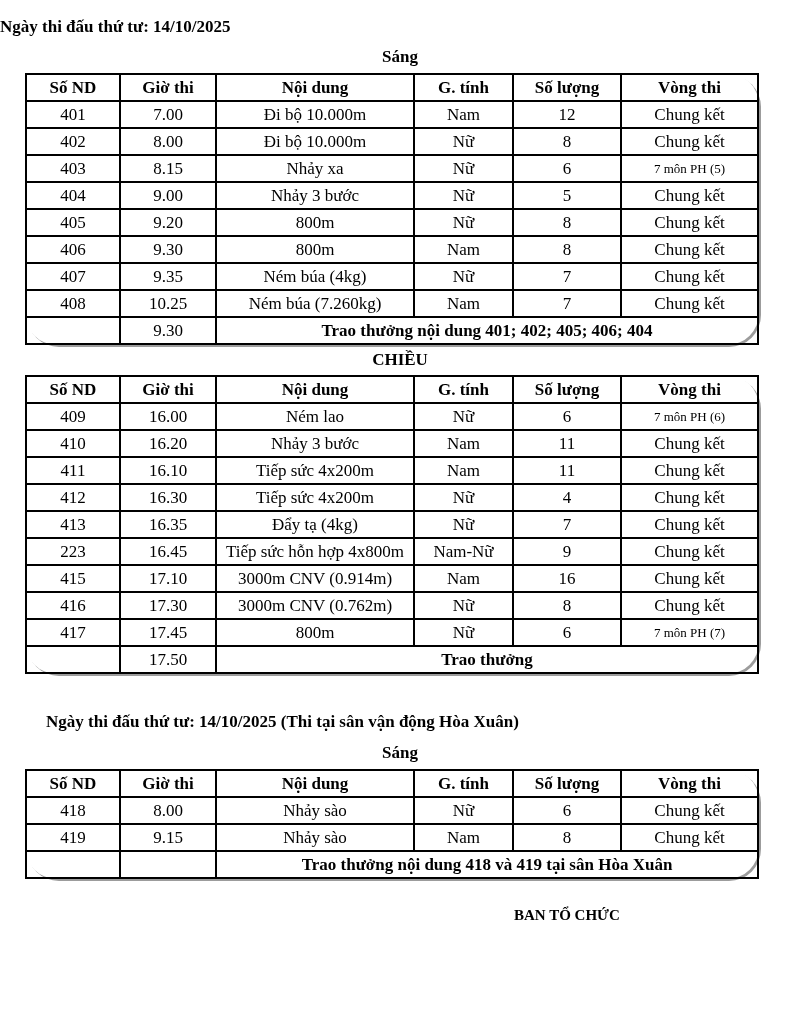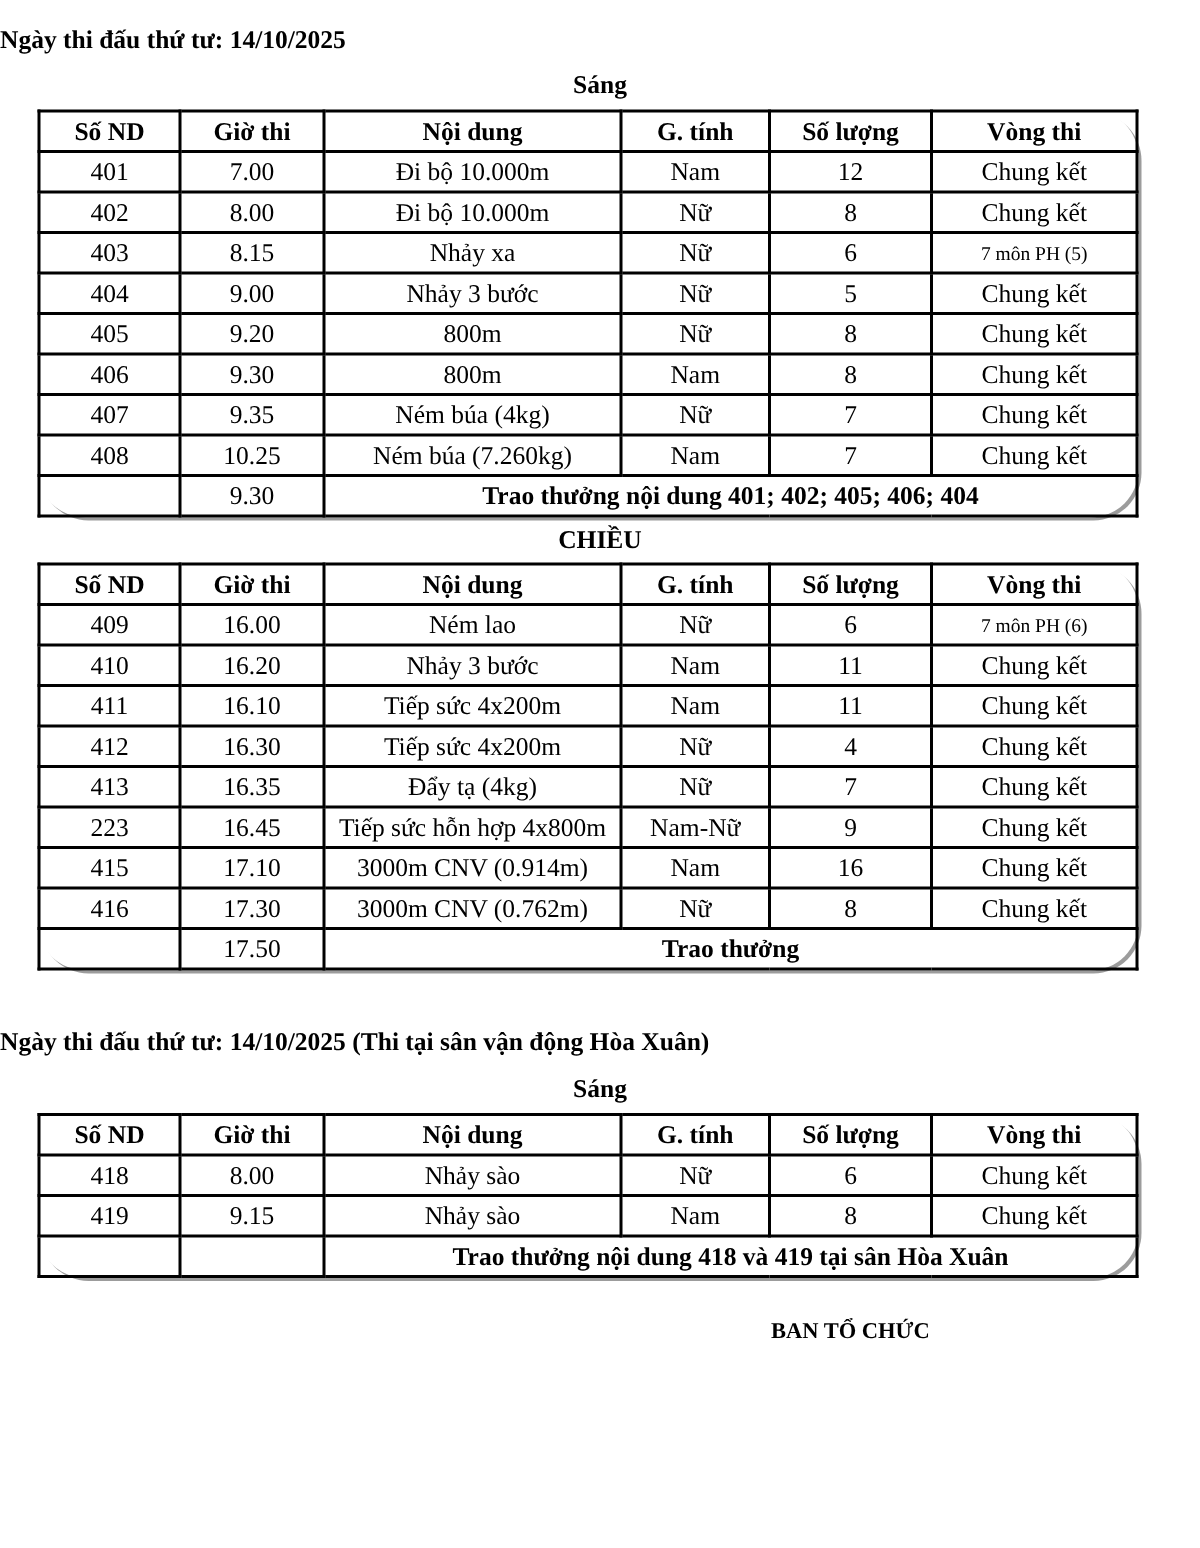--- a/index.html
+++ b/index.html
@@ -26,21 +26,21 @@
     font-weight: bold;
     font-size: 17px;
     line-height: 20px;
     margin: 0;
   }
   .t1-title   { margin-top: 0; }
   .t1-sang    { margin-top: 10px; }
   table.sched { margin-top: 6px; }
   .chieu      { margin-top: 5px; }
   table.sched.afternoon { margin-top: 5px; }
-  .t2-title   { margin-top: 37px; }
+  .t2-title   { margin-top: 37px; padding-left: 46px; }
   .t2-sang    { margin-top: 11px; }
 
   table.sched {
     border-collapse: collapse;
     table-layout: fixed;
     width: 732px;
     margin-left: 25px;
     box-shadow: 2px 2px 0 #9c9c9c;
     background: #ffffff;
     border-radius: 32px;
@@ -256,20 +256,28 @@
         </tr>
         <tr>
           <td>416</td>
           <td>17.30</td>
           <td>3000m CNV (0.762m)</td>
           <td>Nữ</td>
           <td>8</td>
           <td>Chung kết</td>
         </tr>
         <tr>
+          <td>417</td>
+          <td>17.45</td>
+          <td>800m</td>
+          <td>Nữ</td>
+          <td>6</td>
+          <td class="small">7 môn PH (7)</td>
+        </tr>
+        <tr>
           <td></td>
           <td>17.50</td>
           <td colspan="4" class="merged">Trao thưởng</td>
         </tr>
       </tbody>
   </table>
 
   <h1 class="title t2-title">Ngày thi đấu thứ tư: 14/10/2025 (Thi tại sân vận động Hòa Xuân)</h1>
 
   <h2 class="session-label t2-sang">Sáng</h2>

